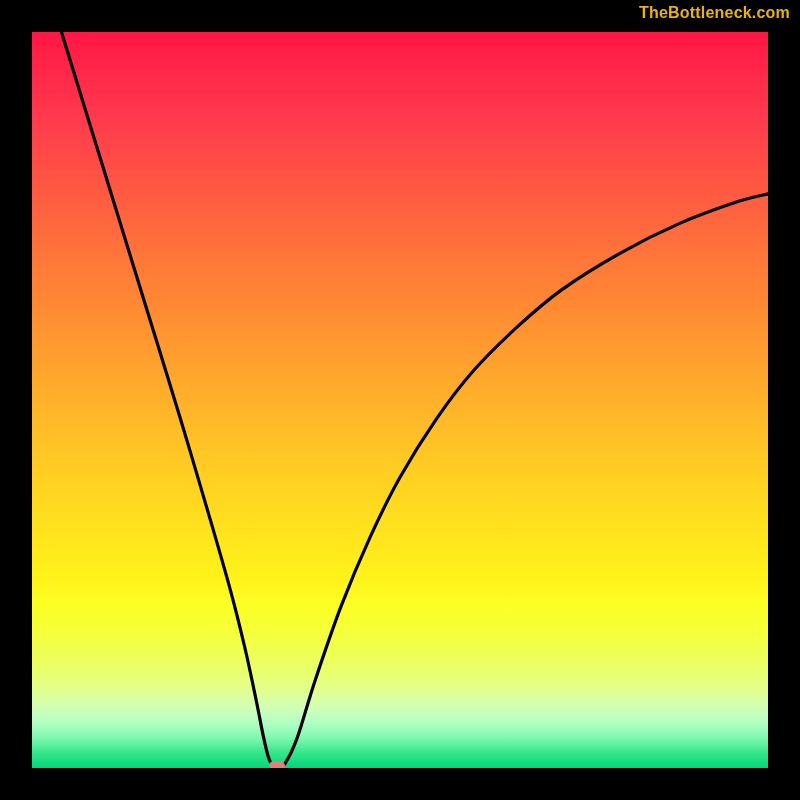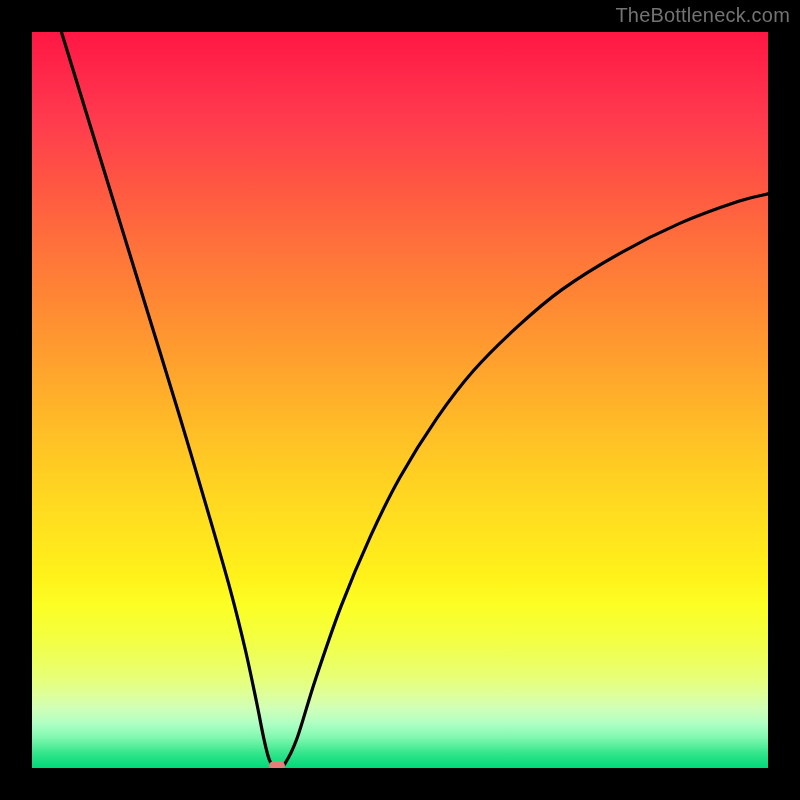--- a/index.html
+++ b/index.html
@@ -68,23 +68,23 @@
     position: absolute;
     width: 16px;
     height: 10px;
     border-radius: 5px;
     background: #e37f7a;
   }
   .watermark {
     position: absolute;
     top: 4px;
     right: 10px;
-    color: #737373;
-    font-size: 20px;
-    font-weight: 400;
+    color: #eab308;
+    font-size: 16px;
+    font-weight: 700;
     letter-spacing: 0.2px;
   }
 </style>
 </head>
 <body>
 
 <div class="frame">
   <div class="plot-area">
     <div class="gradient"></div>
     <svg class="curve" viewBox="0 0 736 736" preserveAspectRatio="none">

